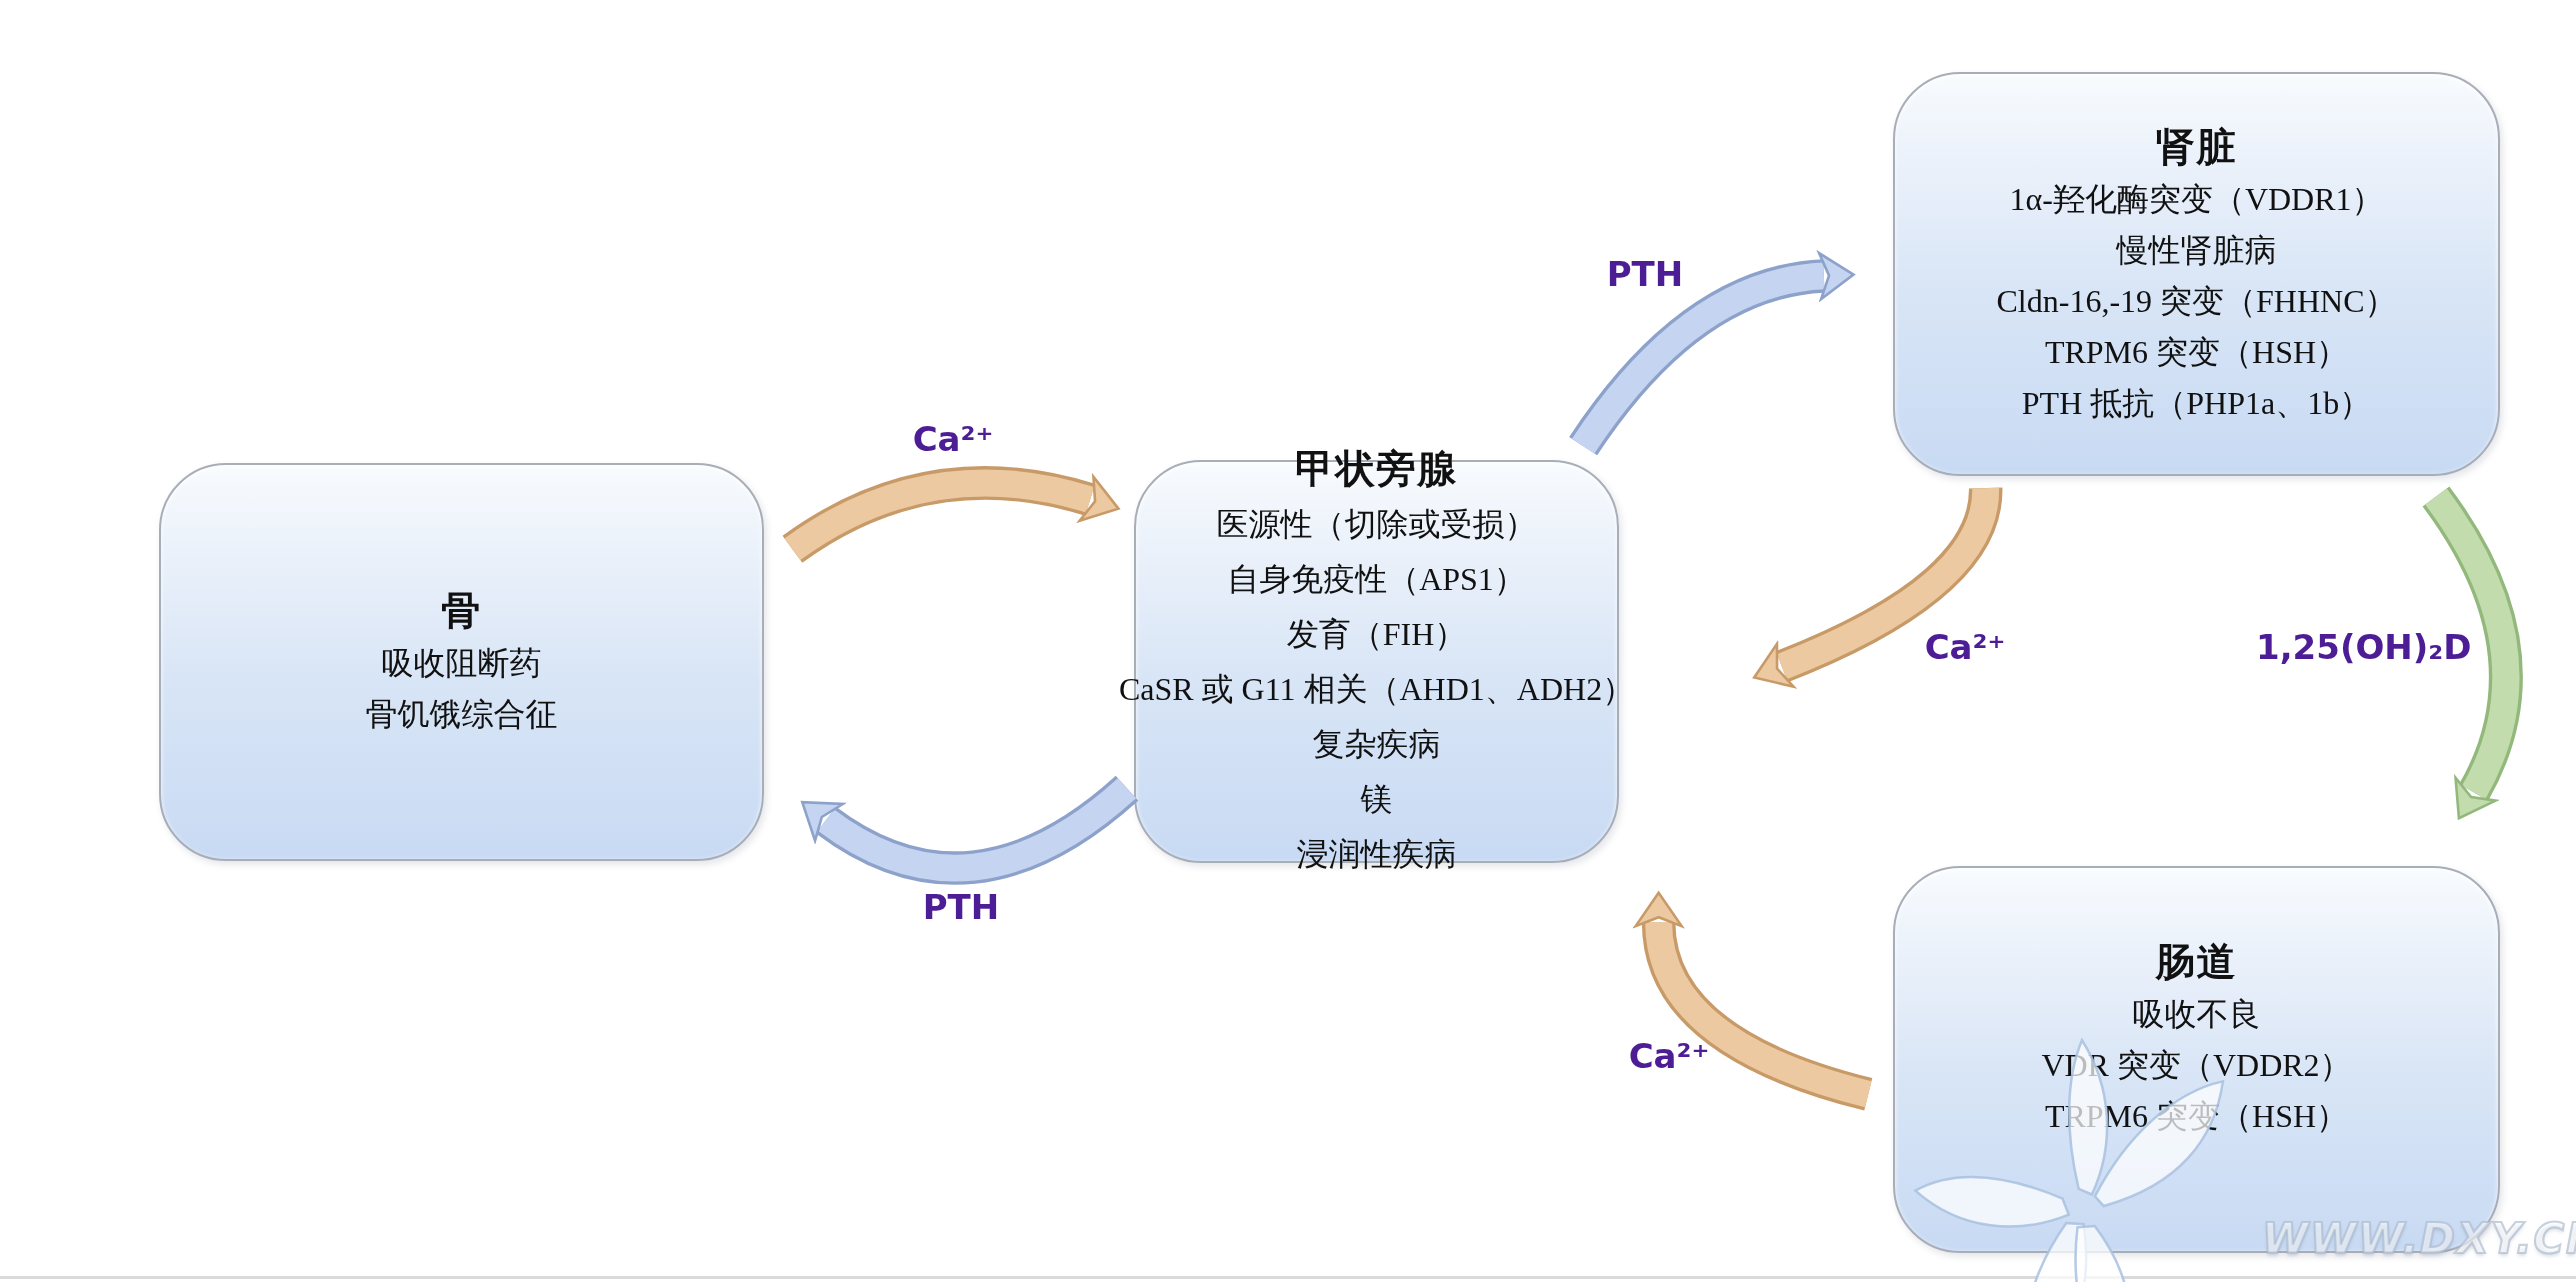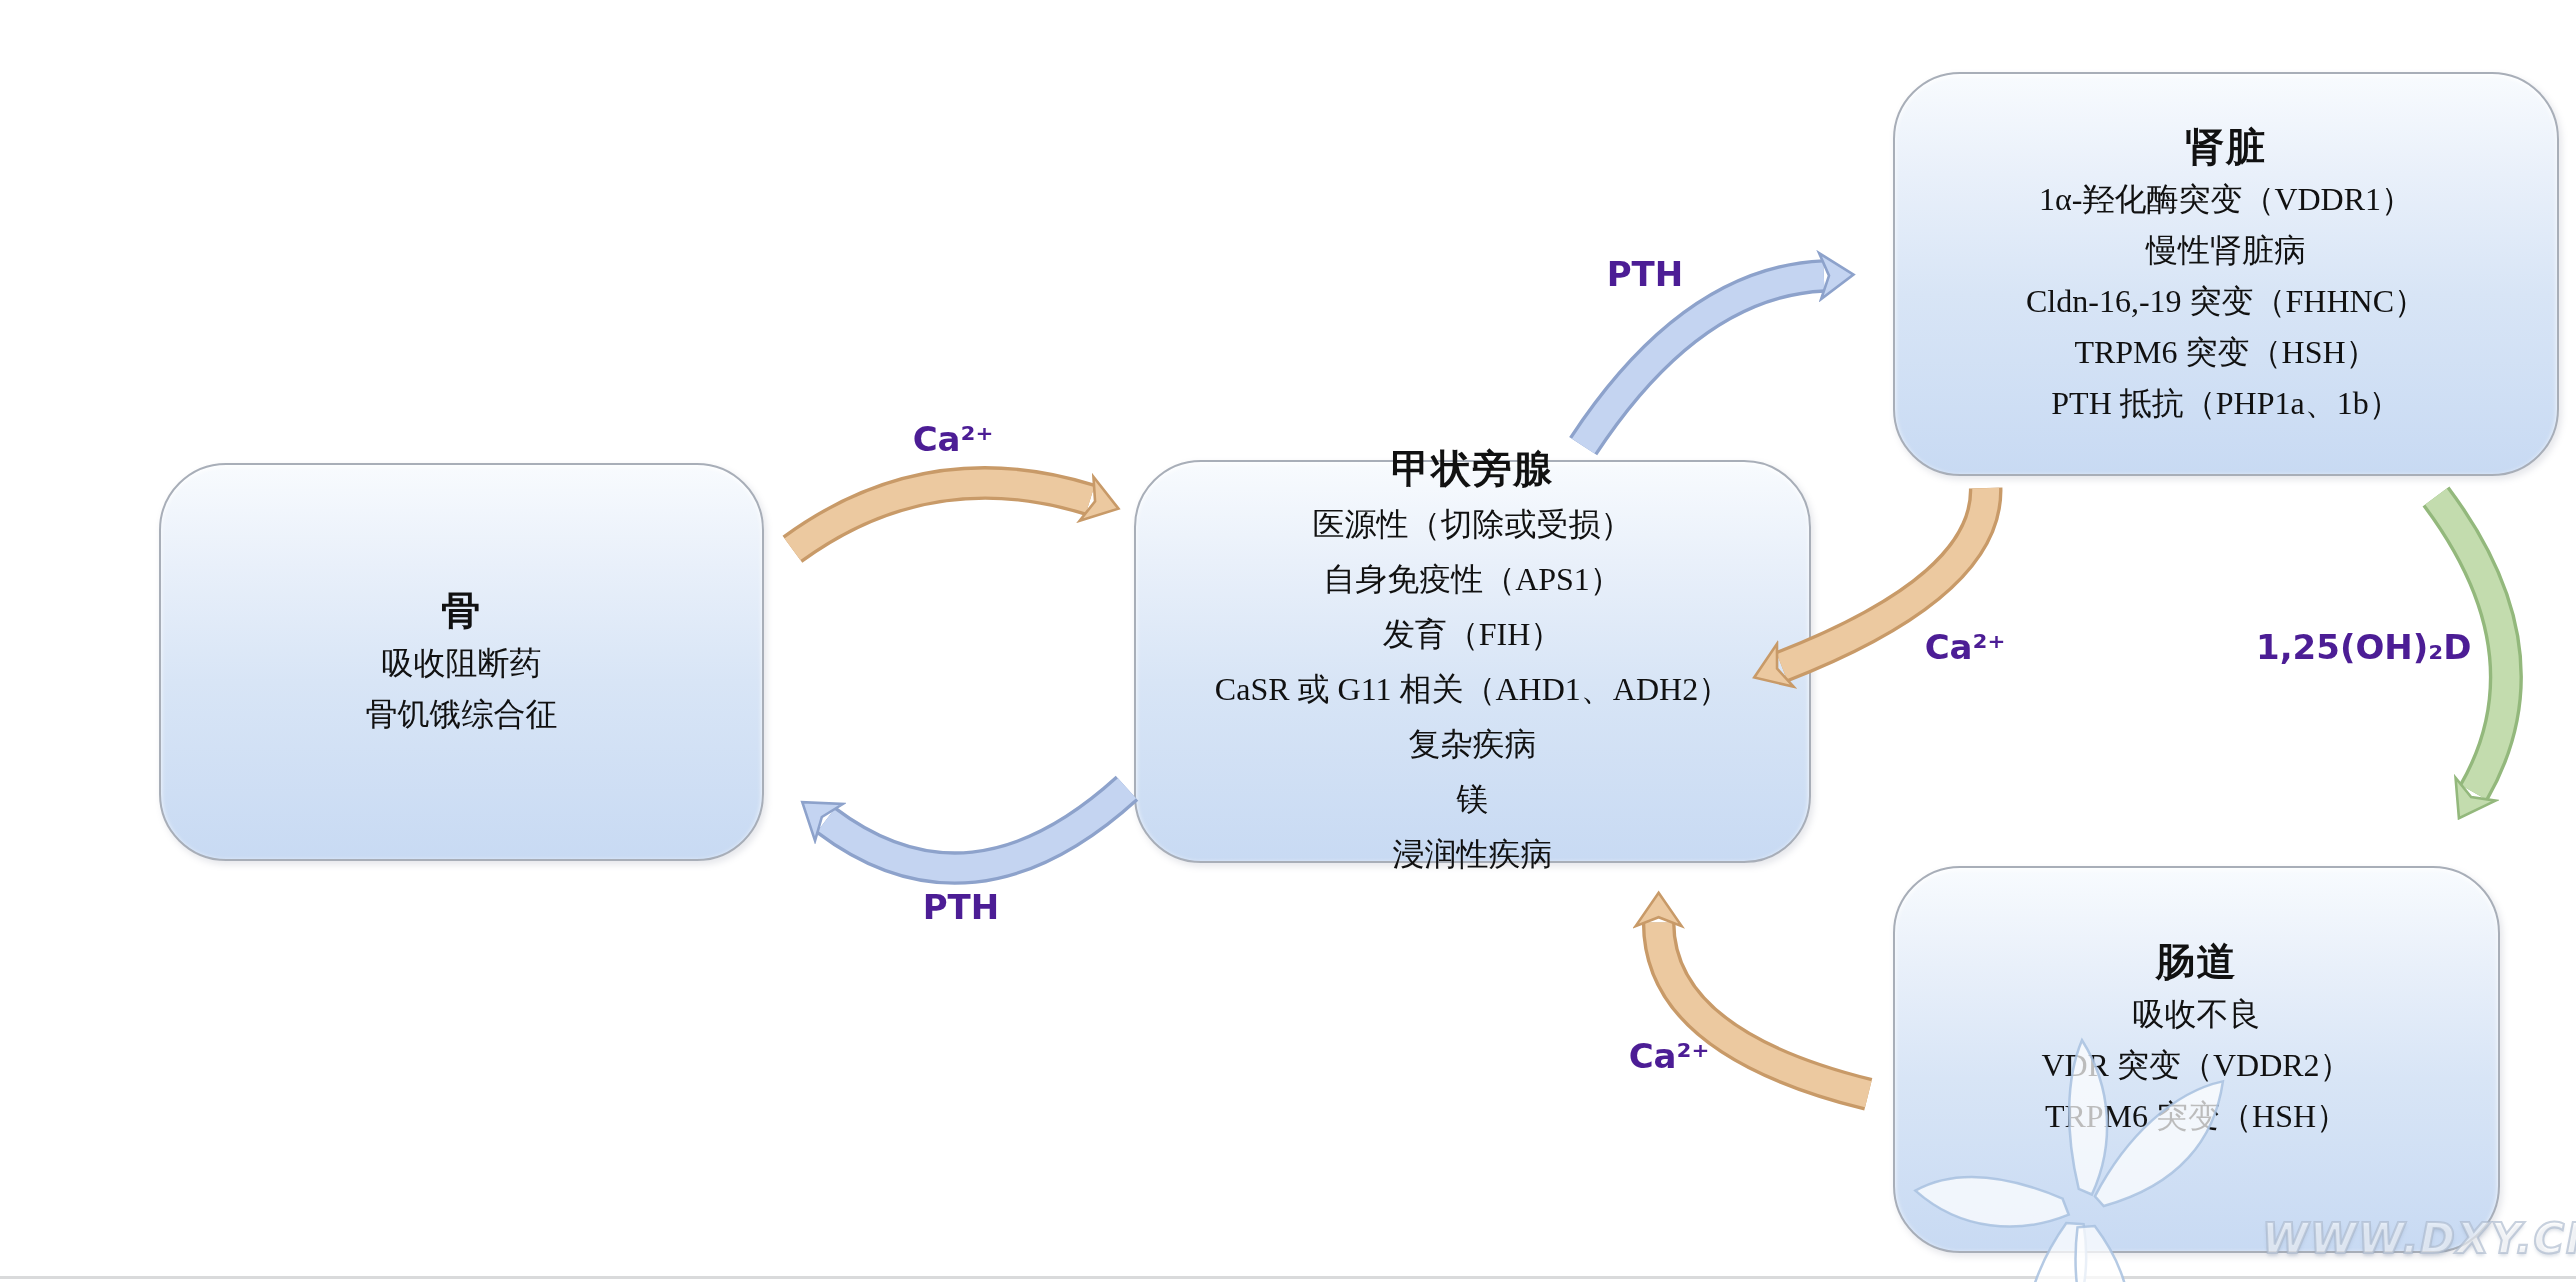--- a/index.html
+++ b/index.html
@@ -107,32 +107,32 @@
       <path d="M 2228 1305 Q 1978 1243 1978 1100" fill="none" stroke="#ecc9a0" stroke-width="32" marker-end="url(#head-tan)"></path>
     </g>
   </svg>
 
   <div class="node center" style="left:159px; top:463px; width:605px; height:398px;">
     <div class="node-title">骨</div>
     <div class="node-line">吸收阻断药</div>
     <div class="node-line">骨饥饿综合征</div>
   </div>
 
-  <div class="node center tight" style="left:1134px; top:460px; width:677px; height:403px;">
+  <div class="node center tight" style="left:1134px; top:460px; width:485px; height:403px;">
     <div class="node-title" style="line-height:50px;">甲状旁腺</div>
     <div class="node-line">医源性（切除或受损）</div>
     <div class="node-line">自身免疫性（APS1）</div>
     <div class="node-line">发育（FIH）</div>
     <div class="node-line">CaSR 或 G11 相关（AHD1、ADH2）</div>
     <div class="node-line">复杂疾病</div>
     <div class="node-line">镁</div>
     <div class="node-line">浸润性疾病</div>
   </div>
 
-  <div class="node center" style="left:1893px; top:72px; width:666px; height:404px;">
+  <div class="node center" style="left:1893px; top:72px; width:607px; height:404px;">
     <div class="node-title">肾脏</div>
     <div class="node-line">1α-羟化酶突变（VDDR1）</div>
     <div class="node-line">慢性肾脏病</div>
     <div class="node-line">Cldn-16,-19 突变（FHHNC）</div>
     <div class="node-line">TRPM6 突变（HSH）</div>
     <div class="node-line">PTH 抵抗（PHP1a、1b）</div>
   </div>
 
   <div class="node topbias" style="left:1893px; top:866px; width:607px; height:387px;">
     <div class="node-title">肠道</div>

